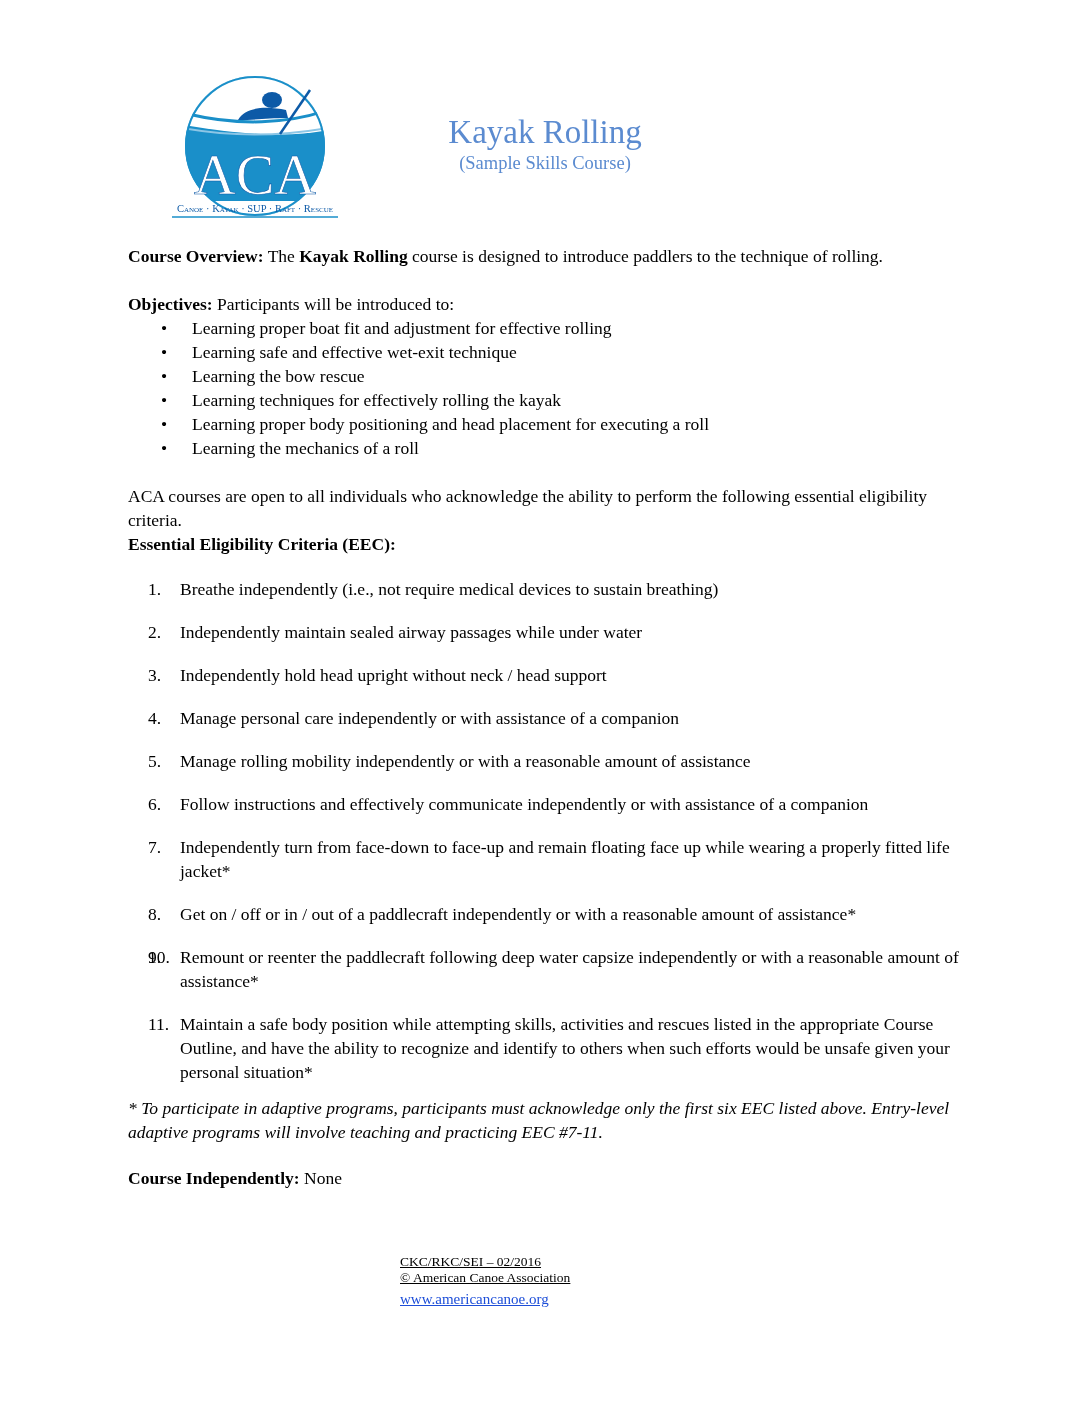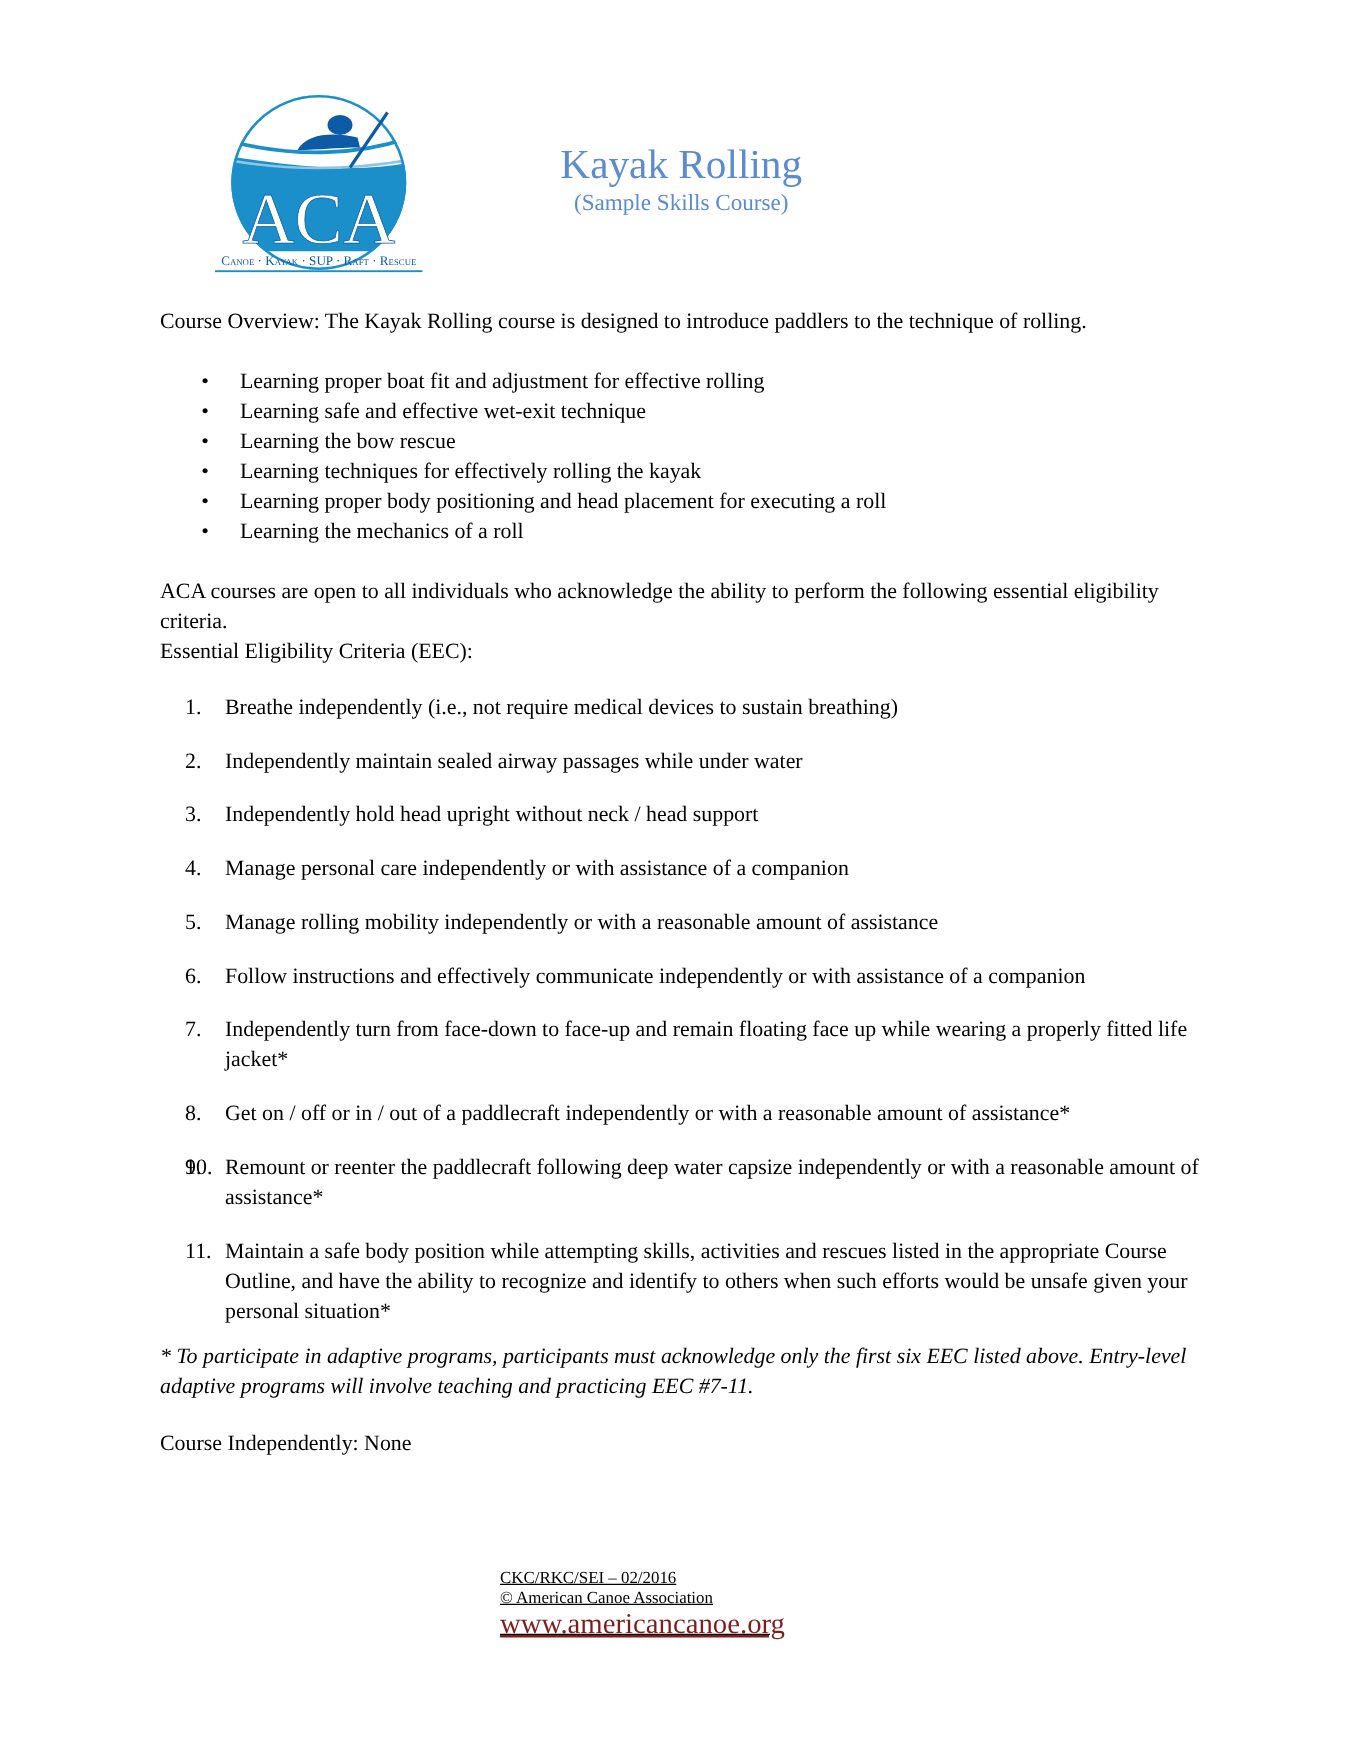--- a/index.html
+++ b/index.html
@@ -7,33 +7,33 @@
       width: 1088px; height: 1408px; position: relative; overflow: hidden;
       font-family: "Liberation Serif", "DejaVu Serif", serif;
       color: #000; font-size: 17.5px; line-height: 24px;
     }
     .logo { position: absolute; left: 168px; top: 76px; width: 175px; height: 142px; }
     .title-block { position: absolute; left: 380px; top: 112px; width: 330px; text-align: center; color: #5b8bd0; }
     .title { font-size: 33px; line-height: 40px; }
     .subtitle { font-size: 18.5px; line-height: 22px; }
     .content { position: absolute; left: 128px; top: 244px; width: 840px; }
     p { margin: 0; }
-    b { font-weight: normal; }
+    b { font-weight: bold; }
     .gap { height: 24px; }
     ul.bullets { list-style: none; margin: 0; padding: 0; }
     ul.bullets li { position: relative; padding-left: 64px; }
     ul.bullets li .dot { position: absolute; left: 33px; top: 0; }
     ol.eec { list-style: none; margin: 0; padding: 0; }
     ol.eec li { position: relative; padding-left: 52px; margin-bottom: 19px; }
     ol.eec li .num { position: absolute; left: 20px; top: 0; width: 28px; }
     .note { font-style: italic; }
     .footer { position: absolute; left: 400px; top: 1254px; width: 290px; text-align: left; text-decoration: underline; }
     .footer .code { font-size: 13.5px; line-height: 16px; }
     .footer .copy { font-size: 13.5px; line-height: 16px; }
-    .footer a { font-size: 23px; line-height: 26px; color: #7f1d1d; text-decoration: underline; }
+    .footer a { font-size: 15px; line-height: 26px; color: #1d4ed8; text-decoration: underline; }
   </style>
 </head>
 <body>
 
 <div class="logo">
   <svg width="175" height="142" viewBox="0 0 175 142">
     <defs>
       <clipPath id="circ">
           <circle cx="87" cy="70" r="70"></circle>
         </clipPath>
@@ -59,20 +59,23 @@
   <div class="title">Kayak Rolling</div>
   <div class="subtitle">(Sample Skills Course)</div>
 </div>
 
 <div class="content">
   <p>
     <b>Course Overview:</b><span> The </span><b>Kayak Rolling</b><span> course is designed to introduce paddlers to the technique of rolling.</span>
   </p>
   <div class="gap"></div>
 
+  <p>
+    <b>Objectives:</b><span> Participants will be introduced to:</span>
+  </p>
   <ul class="bullets">
     <li><span class="dot">•</span><span>Learning proper boat fit and adjustment for effective rolling</span></li>
     <li><span class="dot">•</span><span>Learning safe and effective wet-exit technique</span></li>
     <li><span class="dot">•</span><span>Learning the bow rescue</span></li>
     <li><span class="dot">•</span><span>Learning techniques for effectively rolling the kayak</span></li>
     <li><span class="dot">•</span><span>Learning proper body positioning and head placement for executing a roll</span></li>
     <li><span class="dot">•</span><span>Learning the mechanics of a roll</span></li>
   </ul>
   <div class="gap"></div>
 

